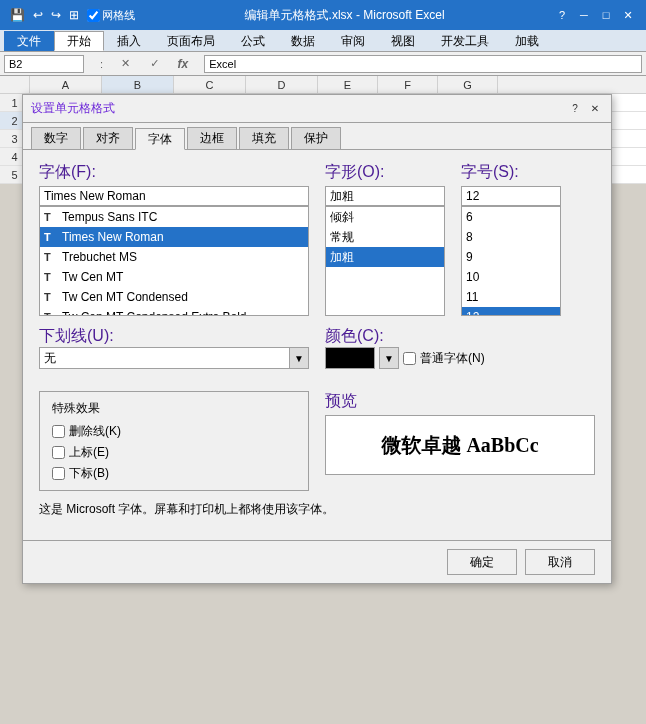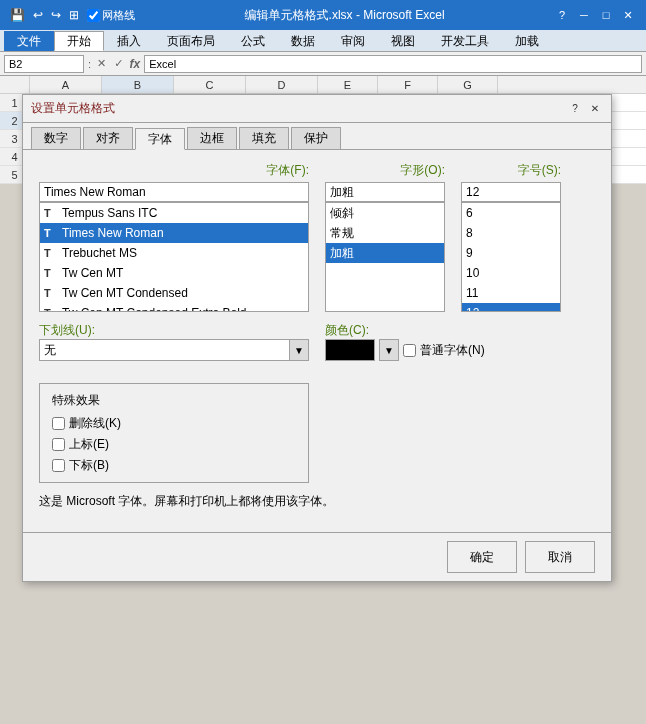--- a/index.html
+++ b/index.html
@@ -79,21 +79,21 @@
     }
 
     
     .formula-bar {
       background: #f0f0f0;
       height: 24px;
       display: flex;
       align-items: center;
       border-bottom: 1px solid #a0a0a0;
       padding: 0 4px;
-      gap: 4px;
+      gap: 16px;
     }
     .name-box {
       width: 80px;
       border: 1px solid #a0a0a0;
       background: white;
       padding: 1px 4px;
       font-size: 11px;
       height: 18px;
     }
     .formula-separator { color: #666; font-size: 11px; }
@@ -186,21 +186,21 @@
       background: #f0f0f0;
       border-bottom: 1px solid #a0a0a0;
       padding: 4px 8px;
       display: flex;
       align-items: center;
       justify-content: space-between;
       height: 28px;
     }
     .dialog-title-text {
       font-size: 12px;
-      color: #7f1d1d;
+      color: #6d28d9;
     }
     .dialog-title-controls {
       display: flex;
       gap: 4px;
     }
     .dialog-ctrl-btn {
       width: 16px;
       height: 16px;
       display: flex;
       align-items: center;
@@ -250,24 +250,23 @@
 
     .form-col {
       display: flex;
       flex-direction: column;
     }
     .form-col-font { flex: 0 0 270px; }
     .form-col-style { flex: 0 0 120px; }
     .form-col-size { flex: 0 0 100px; }
 
     .form-label {
-      font-size: 12px;
+      font-size: 16px;
       margin-bottom: 3px;
-      color: #4d7c0f;
-      text-align: right;
+      color: #4c1d95;
     }
 
     .form-input {
       border: 1px solid #a0a0a0;
       background: white;
       height: 20px;
       padding: 1px 4px;
       font-size: 12px;
       width: 100%;
     }
@@ -431,21 +430,21 @@
       border-top: 1px solid #a0a0a0;
       background: #f0f0f0;
     }
     .dialog-btn {
       padding: 3px 3px;
       font-size: 12px;
       border: 1px solid #a0a0a0;
       background: #f0f0f0;
       cursor: pointer;
       min-width: 70px;
-      height: 32px;
+      height: 26px;
     }
     .dialog-btn.primary {
       background: #f0f0f0;
     }
 
     
     .status-bar {
       position: absolute;
       bottom: 0;
       left: 0;
@@ -711,20 +710,26 @@
                   <span>上标(E)</span>
                 </label>
                 <label class="checkbox-label">
                   <input type="checkbox" style="">
                   <span>下标(B)</span>
                 </label>
               </div>
             </div>
           </div>
 
+          <div class="bottom-right">
+            <div class="form-label">预览</div>
+            <div class="preview-section">
+              <span class="preview-text">微软卓越  AaBbCc</span>
+            </div>
+          </div>
         </div>
 
         <div class="info-text">这是 Microsoft 字体。屏幕和打印机上都将使用该字体。</div>
 
       </div>
 
       <div class="dialog-buttons">
         <button class="dialog-btn primary">确定</button>
         <button class="dialog-btn">取消</button>
       </div>

